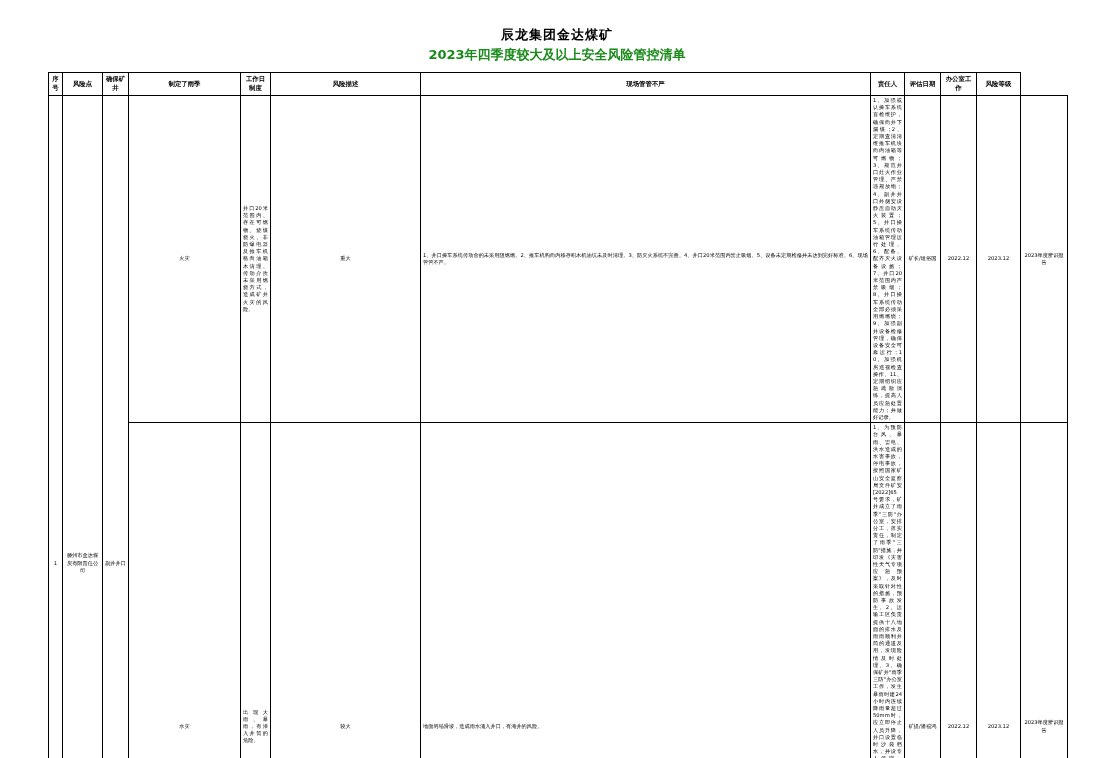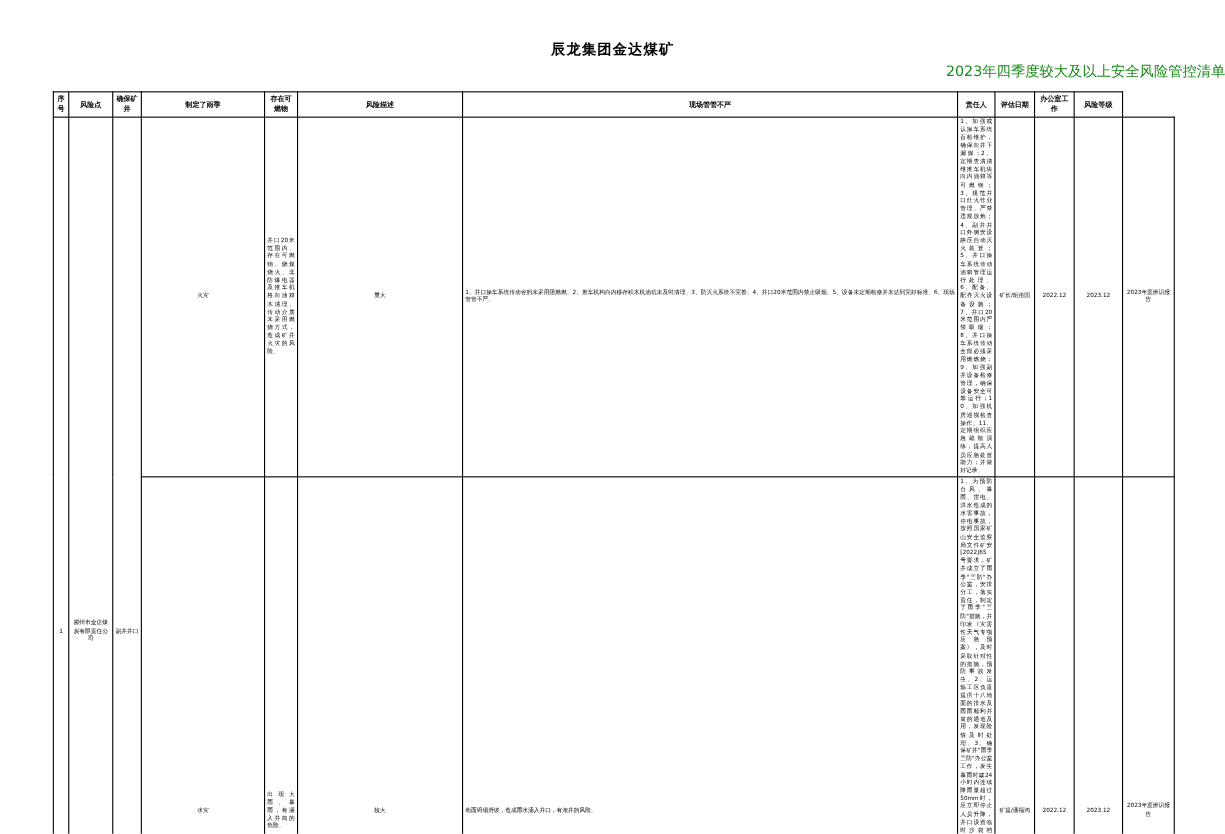--- a/index.html
+++ b/index.html
@@ -3,23 +3,23 @@
 <meta charset="utf-8">
 <style>
   html,body{margin:0;padding:0;background:#ffffff;}
   body{
     width:1114px;height:758px;
     font-family:"DejaVu Sans","Liberation Sans",sans-serif;
     color:#000;
     -webkit-font-smoothing:antialiased;
   }
   .page{width:1114px;height:758px;position:relative;overflow:hidden;}
-  .titles{text-align:center;padding-top:37px;}
+  .titles{text-align:center;padding-top:26px;}
   .title-main{font-size:13px;font-weight:bold;letter-spacing:1px;line-height:18px;}
-  .title-sub{font-size:13px;font-weight:normal;color:#1a8a1a;line-height:18px;margin-top:2px;text-align:right;}
+  .title-sub{font-size:13px;font-weight:bold;color:#1a8a1a;line-height:18px;margin-top:2px;}
   table.sheet{
     border-collapse:collapse;
     margin:8px 0 0 48px;
     width:1020px;
     table-layout:fixed;
   }
   table.sheet th, table.sheet td{
     border:1px solid #000;
     vertical-align:middle;
     font-size:5.2px;
@@ -73,21 +73,21 @@
       <col class="col-eval">
         <col class="col-relief">
         <col class="col-source">
     </colgroup>
     <thead>
       <tr>
         <th>序号</th>
         <th>风险点</th>
         <th>确保矿井</th>
         <th>制定了雨季</th>
-        <th>存在可燃物</th>
+        <th>工作日制度</th>
         <th>风险描述</th>
         <th>现场管管不严</th>
         <th>责任人</th>
         <th>评估日期</th>
         <th>办公室工作</th>
         <th>风险等级</th>
       </tr>
     </thead>
     <tbody>
 

